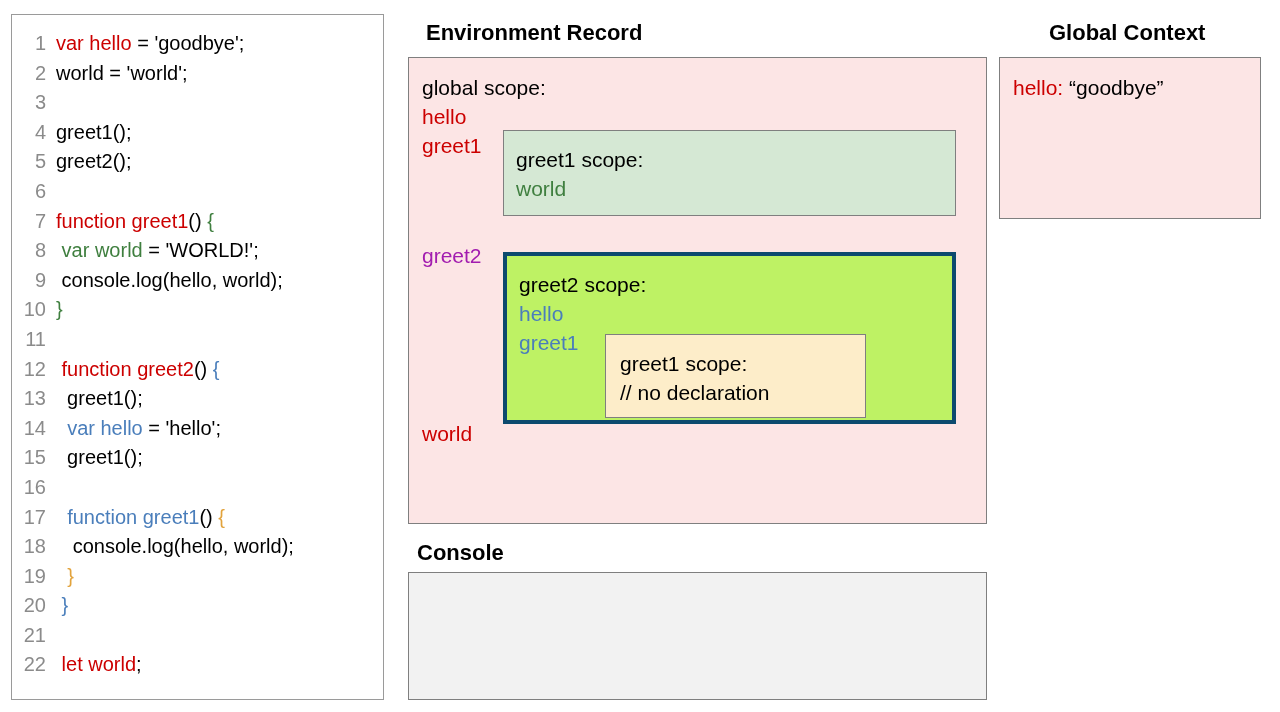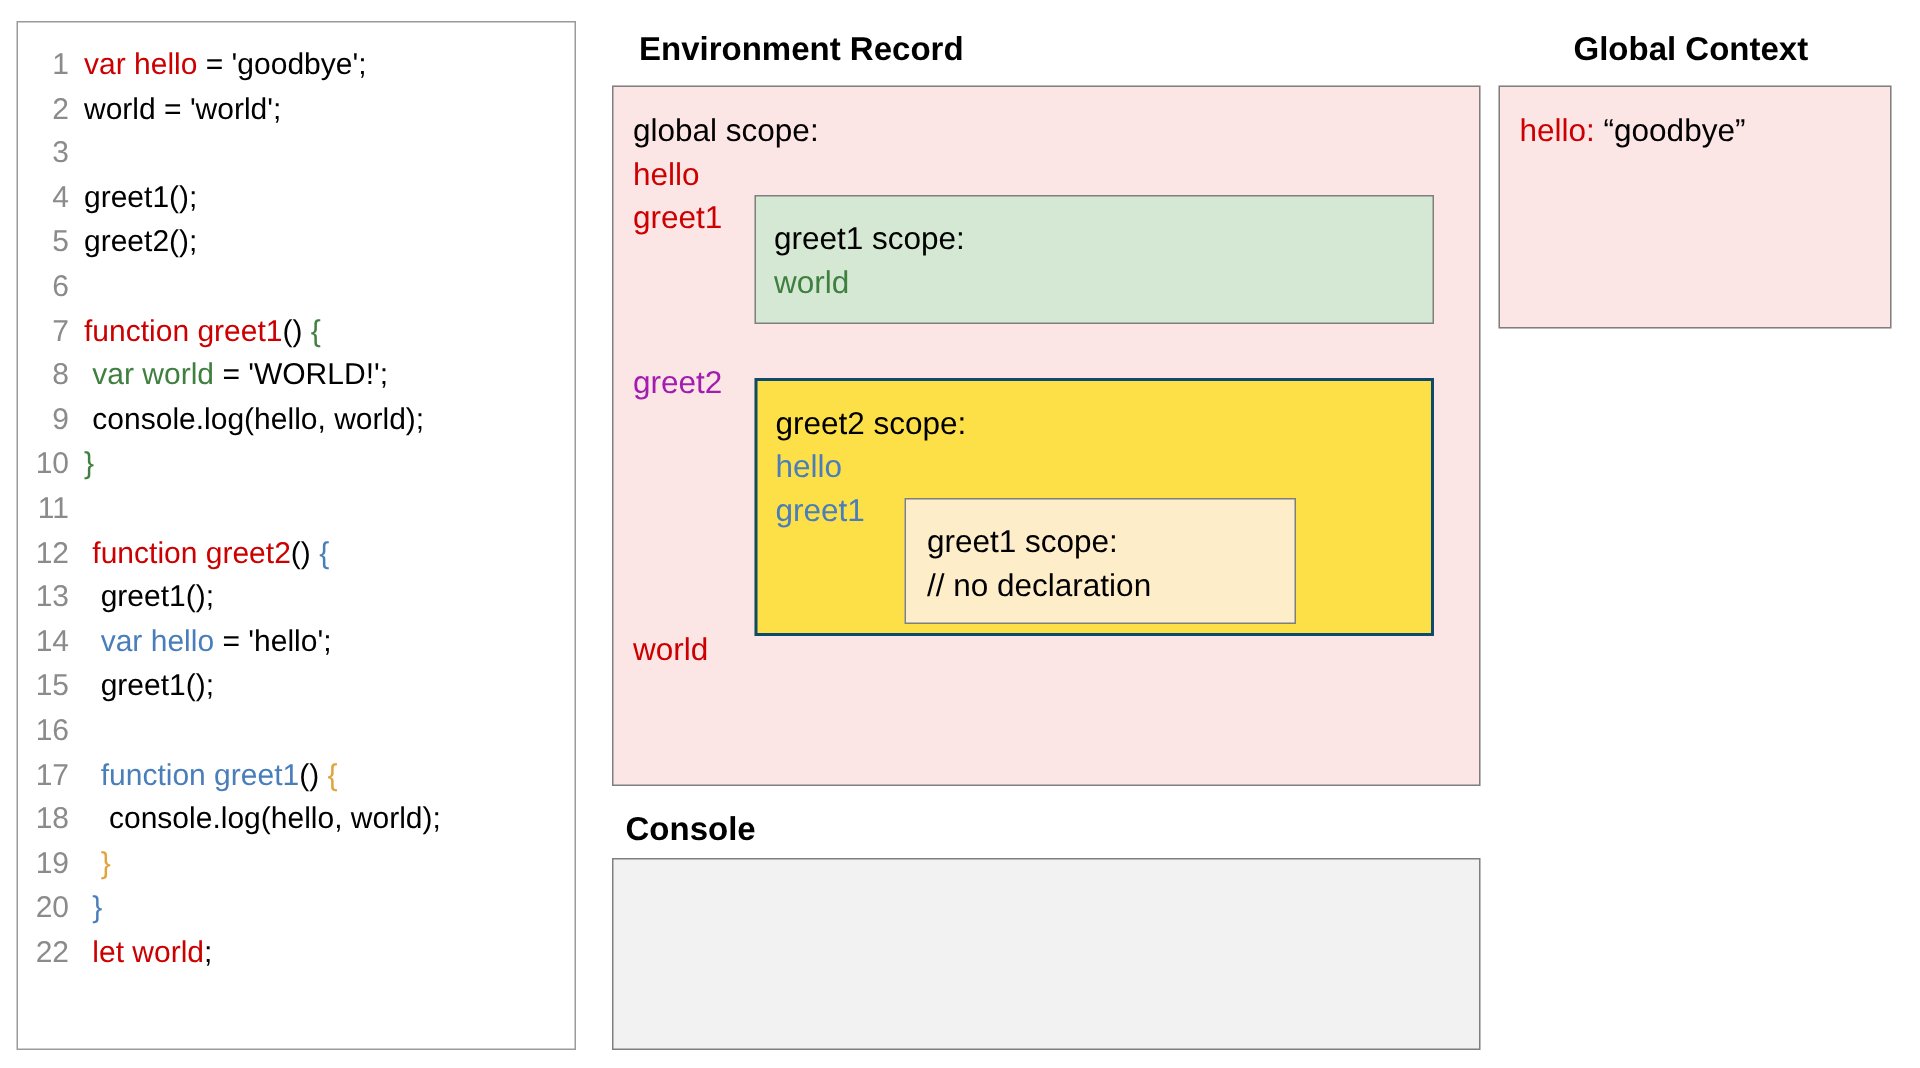--- a/index.html
+++ b/index.html
@@ -104,22 +104,22 @@
     border: 1px solid #7f7f7f;
     box-sizing: border-box;
   }
   
   #greet2-scope-box {
     position: absolute;
     left: 94px;
     top: 194px;
     width: 453px;
     height: 172px;
-    background: #fde047;
-    border: 2px solid #0c4a6e;
+    background: #bef264;
+    border: 4px solid #0c4a6e;
     box-sizing: border-box;
   }
   
   #greet1-inner-scope-box {
     position: absolute;
     left: 98px;
     top: 78px;
     width: 261px;
     height: 84px;
     background: #fdedc9;
@@ -203,20 +203,21 @@
       <div class="code-line"><span class="ln">11</span><span class="code-text"><span class="c-black"></span></span></div>
       <div class="code-line"><span class="ln">12</span><span class="code-text"><span class="c-black"> </span><span class="c-red">function greet2</span><span class="c-black">() </span><span class="c-blue">{</span></span></div>
       <div class="code-line"><span class="ln">13</span><span class="code-text"><span class="c-black">  greet1();</span></span></div>
       <div class="code-line"><span class="ln">14</span><span class="code-text"><span class="c-black">  </span><span class="c-blue">var hello</span><span class="c-black"> = 'hello';</span></span></div>
       <div class="code-line"><span class="ln">15</span><span class="code-text"><span class="c-black">  greet1();</span></span></div>
       <div class="code-line"><span class="ln">16</span><span class="code-text"><span class="c-black"></span></span></div>
       <div class="code-line"><span class="ln">17</span><span class="code-text"><span class="c-black">  </span><span class="c-blue">function greet1</span><span class="c-black">() </span><span class="c-orange">{</span></span></div>
       <div class="code-line"><span class="ln">18</span><span class="code-text"><span class="c-black">   console.log(hello, world);</span></span></div>
       <div class="code-line"><span class="ln">19</span><span class="code-text"><span class="c-black">  </span><span class="c-orange">}</span></span></div>
       <div class="code-line"><span class="ln">20</span><span class="code-text"><span class="c-black"> </span><span class="c-blue">}</span></span></div>
+      <div class="code-line"><span class="ln">21</span><span class="code-text"><span class="c-black"></span></span></div>
       <div class="code-line"><span class="ln">22</span><span class="code-text"><span class="c-black"> </span><span class="c-red">let world</span><span class="c-black">;</span></span></div>
     </div>
 </div>
 
 <div class="section-title" id="env-title">Environment Record</div>
 
 <div id="env-panel">
   <div class="scope-label" id="global-scope-heading">global scope:</div>
   <div class="scope-label" id="global-var-hello">hello</div>
   <div class="scope-label" id="global-var-greet1">greet1</div>

